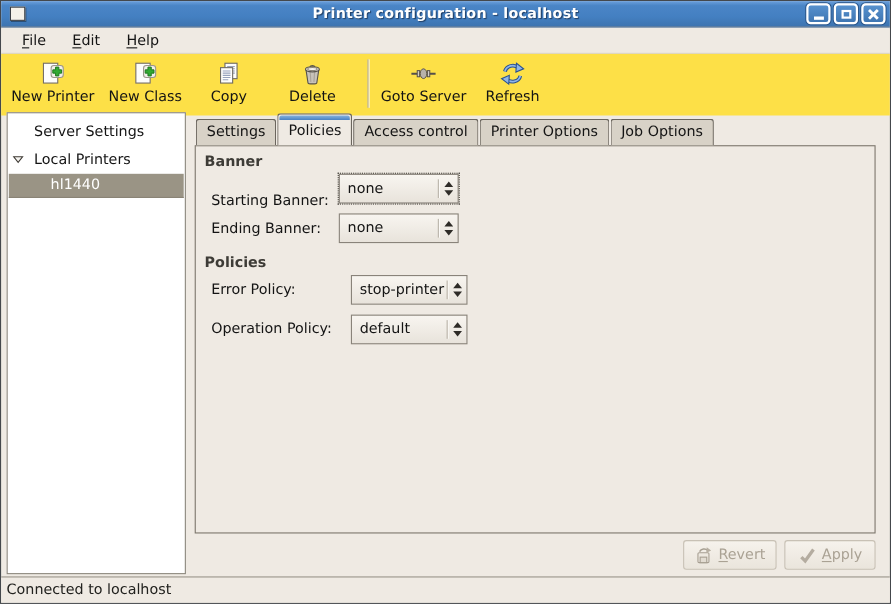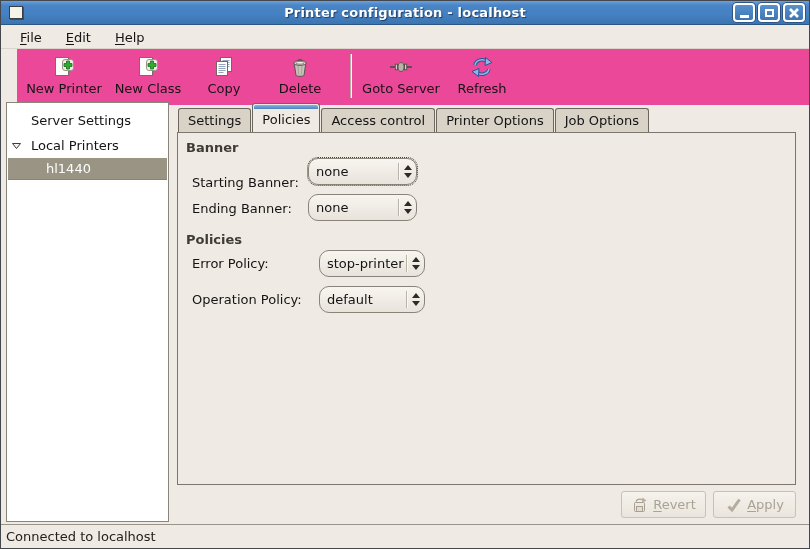--- a/index.html
+++ b/index.html
@@ -22,21 +22,21 @@
   .g-min{width:9px;height:3px;background:#fff;margin-top:8px;}
   .g-max{width:9px;height:8px;border:2px solid #fff;}
 
   
   .menubar{position:absolute;left:0;top:25px;right:0;height:23px;display:flex;align-items:center;
     padding-left:10px;border-bottom:1px solid #DAD4CA;background:#EFEAE3;}
   .menu-item{font-size:13px;color:#141414;padding:2px 9px;margin-right:6px;cursor:pointer;}
   u{text-decoration:underline;text-underline-offset:2px;}
 
   
-  .toolbar{position:absolute;left:16px;top:48px;right:0;height:56px;background:#ec4899;text-align:right;}
+  .toolbar{position:absolute;left:0;top:48px;right:0;height:56px;background:#fde047;text-align:right;}
   .tool{position:absolute;top:4px;height:48px;display:flex;flex-direction:column;align-items:center;
     justify-content:flex-start;cursor:pointer;}
   .ticon{width:24px;height:24px;margin-top:2px;}
   .tlabel{font-size:13px;color:#141414;margin-top:2px;white-space:nowrap;}
   .tool-sep{position:absolute;left:333px;top:5px;width:1px;height:44px;background:#B6B0A6;
     box-shadow:1px 0 0 #FBF9F6;}
 
   
   .sidebar{position:absolute;left:5px;top:101px;width:163px;height:420px;background:#fff;
     border:1px solid #8A857B;}
@@ -54,21 +54,21 @@
   .tab.active{height:29px;margin-top:0;background:#EFEAE3;z-index:4;padding-top:3px;}
   .tab.active::before{content:"";position:absolute;left:1px;right:1px;top:1px;height:4px;
     border-radius:2px 2px 0 0;background:linear-gradient(#85B2DF,#4B83C4);}
 
   
   .frame{position:absolute;left:176px;top:131px;width:619px;height:353px;border:1px solid #7C766C;
     background:#EFEAE3;z-index:2;}
   .section-title{position:absolute;font-size:13px;font-weight:bold;color:#3E3C37;white-space:nowrap;}
   .field-label{position:absolute;font-size:13px;color:#141414;white-space:nowrap;}
 
-  .combo{position:absolute;height:27px;border:1px solid #89837A;border-radius:10px;
+  .combo{position:absolute;height:27px;border:1px solid #89837A;border-radius:0;
     background:linear-gradient(#F8F5F0,#E8E3DB);display:flex;align-items:center;cursor:pointer;}
   .combo.focused{outline:1px dotted #44403A;outline-offset:0px;}
   .combo-value{flex:1;font-size:13px;color:#141414;padding-left:7px;white-space:nowrap;overflow:hidden;}
   .combo-sep{width:1px;align-self:stretch;margin:4px 0;background:#B9B3A9;box-shadow:1px 0 0 #FBF9F6;}
   .combo-arrows{width:17px;display:flex;flex-direction:column;align-items:center;gap:3px;}
   .arr-up{width:0;height:0;border-left:4px solid transparent;border-right:4px solid transparent;
     border-bottom:5px solid #2E2B27;}
   .arr-dn{width:0;height:0;border-left:4px solid transparent;border-right:4px solid transparent;
     border-top:5px solid #2E2B27;}
 

